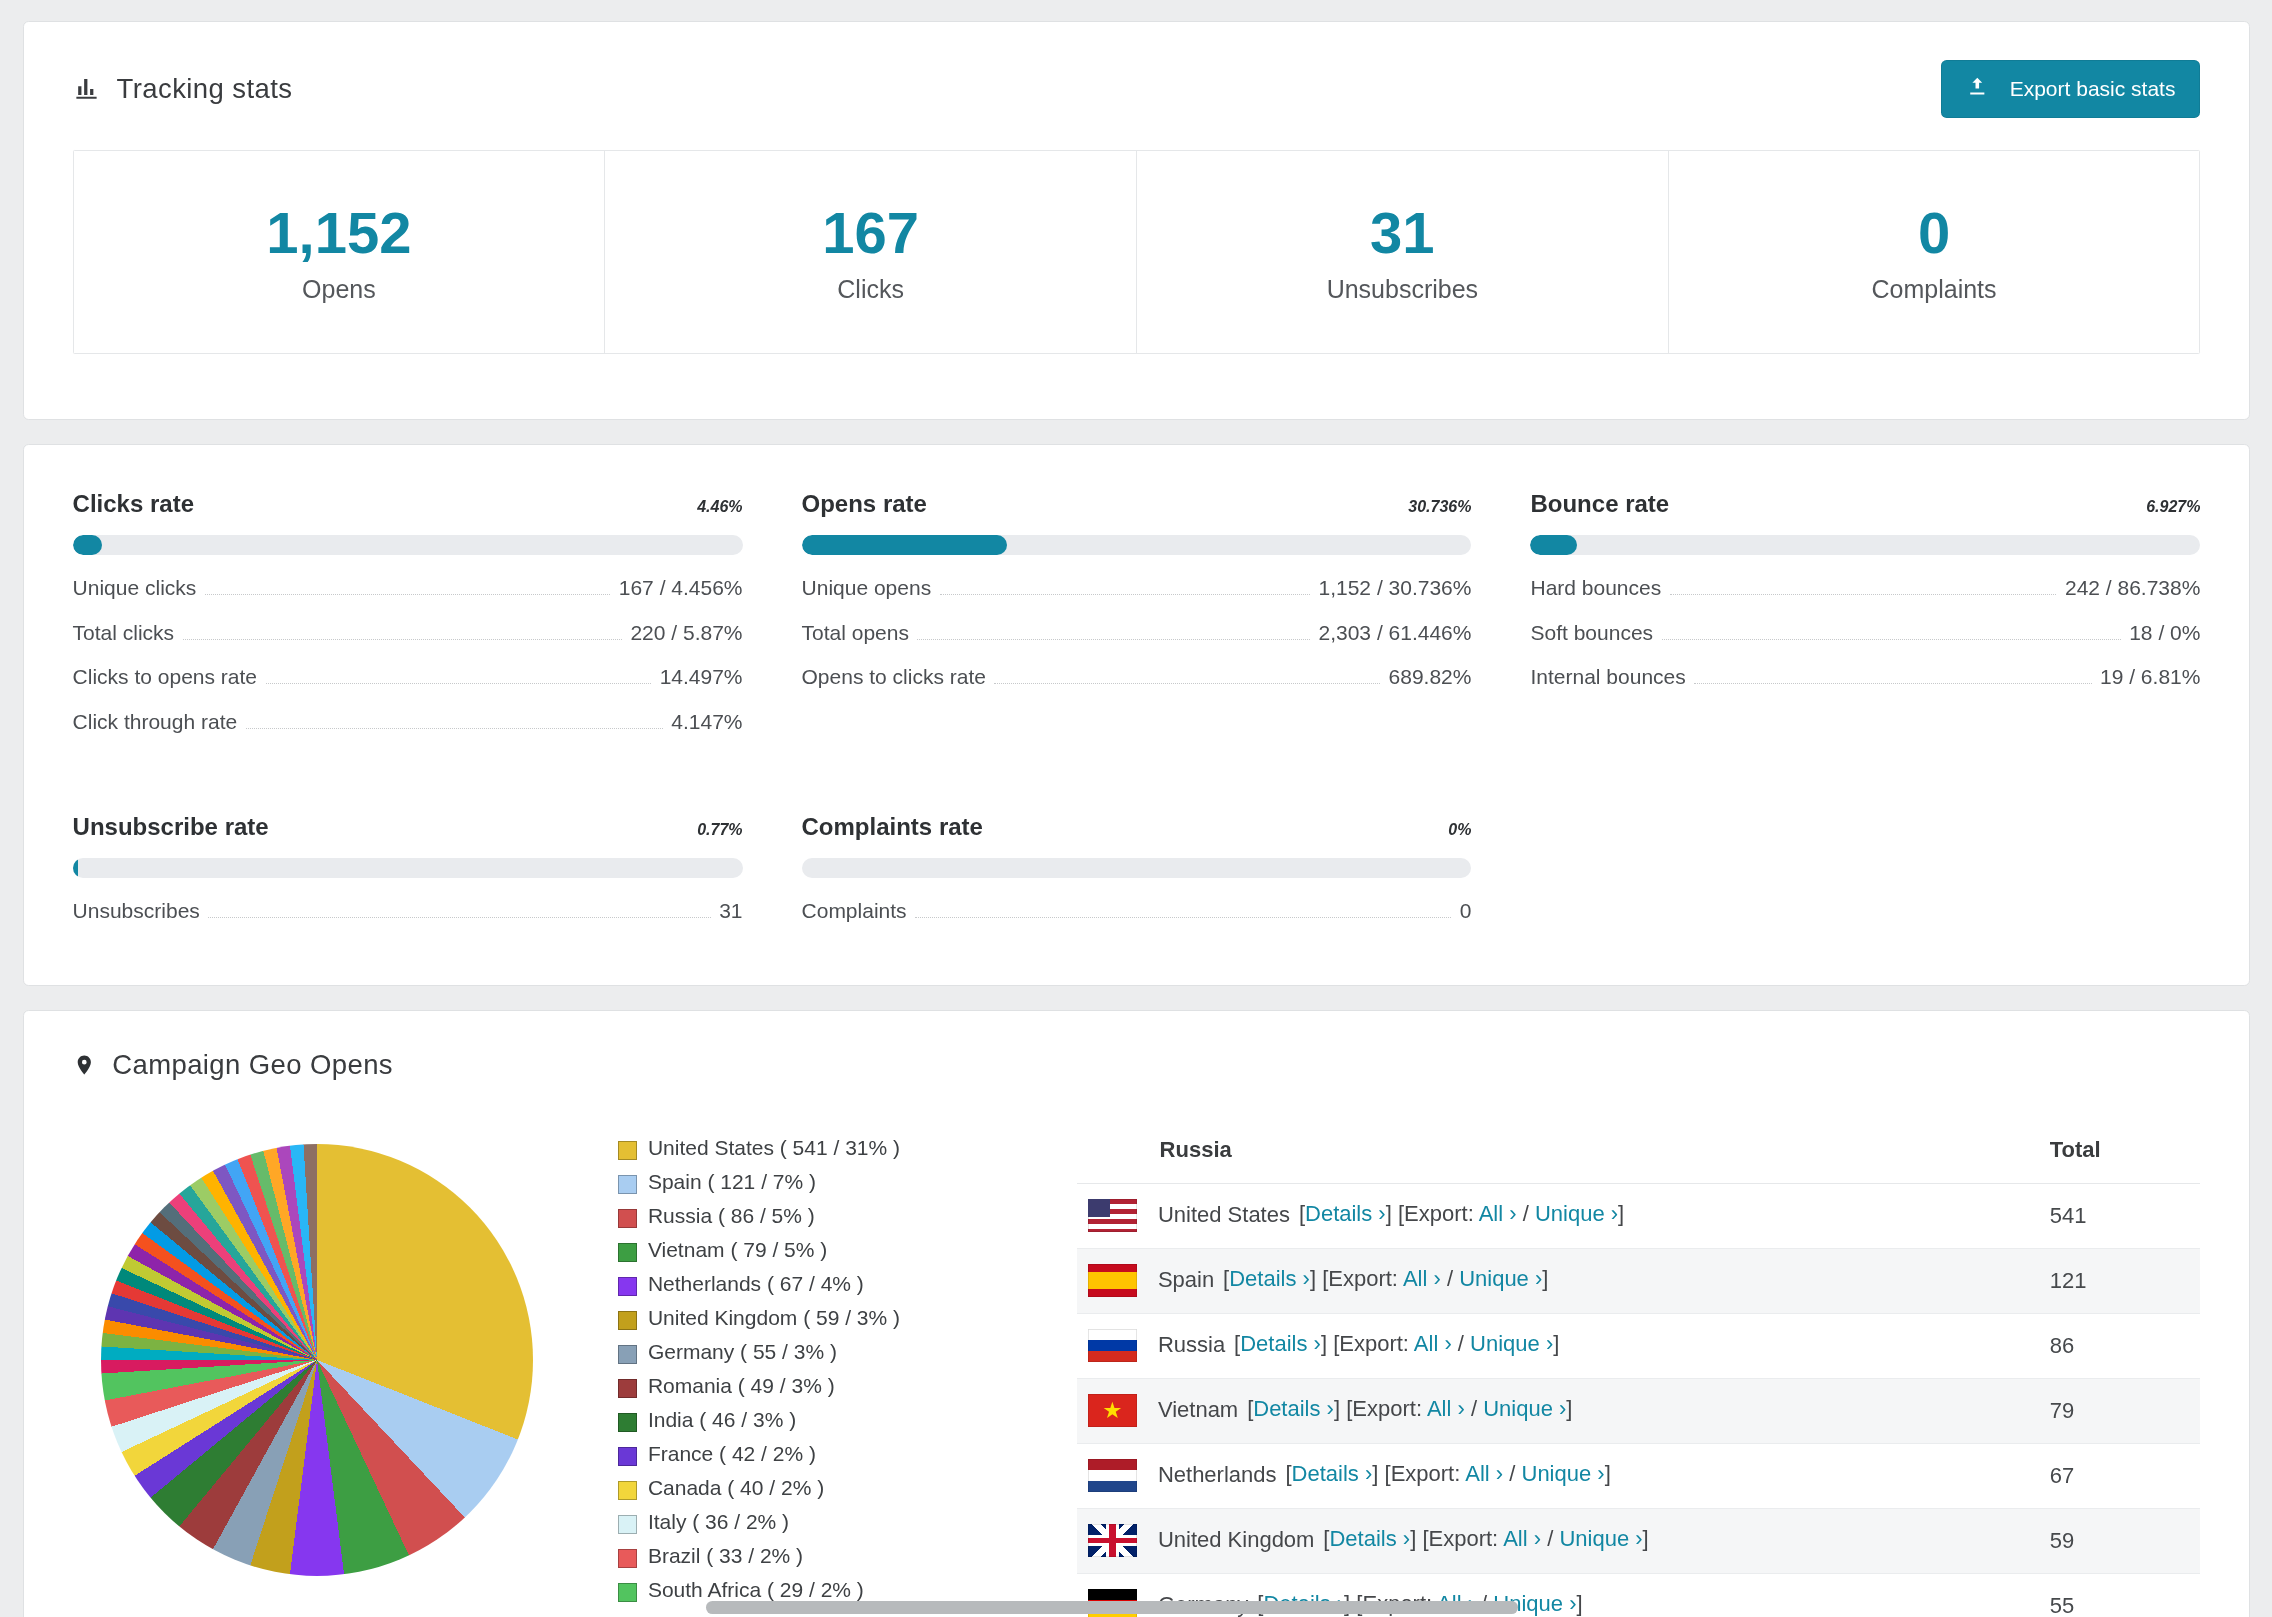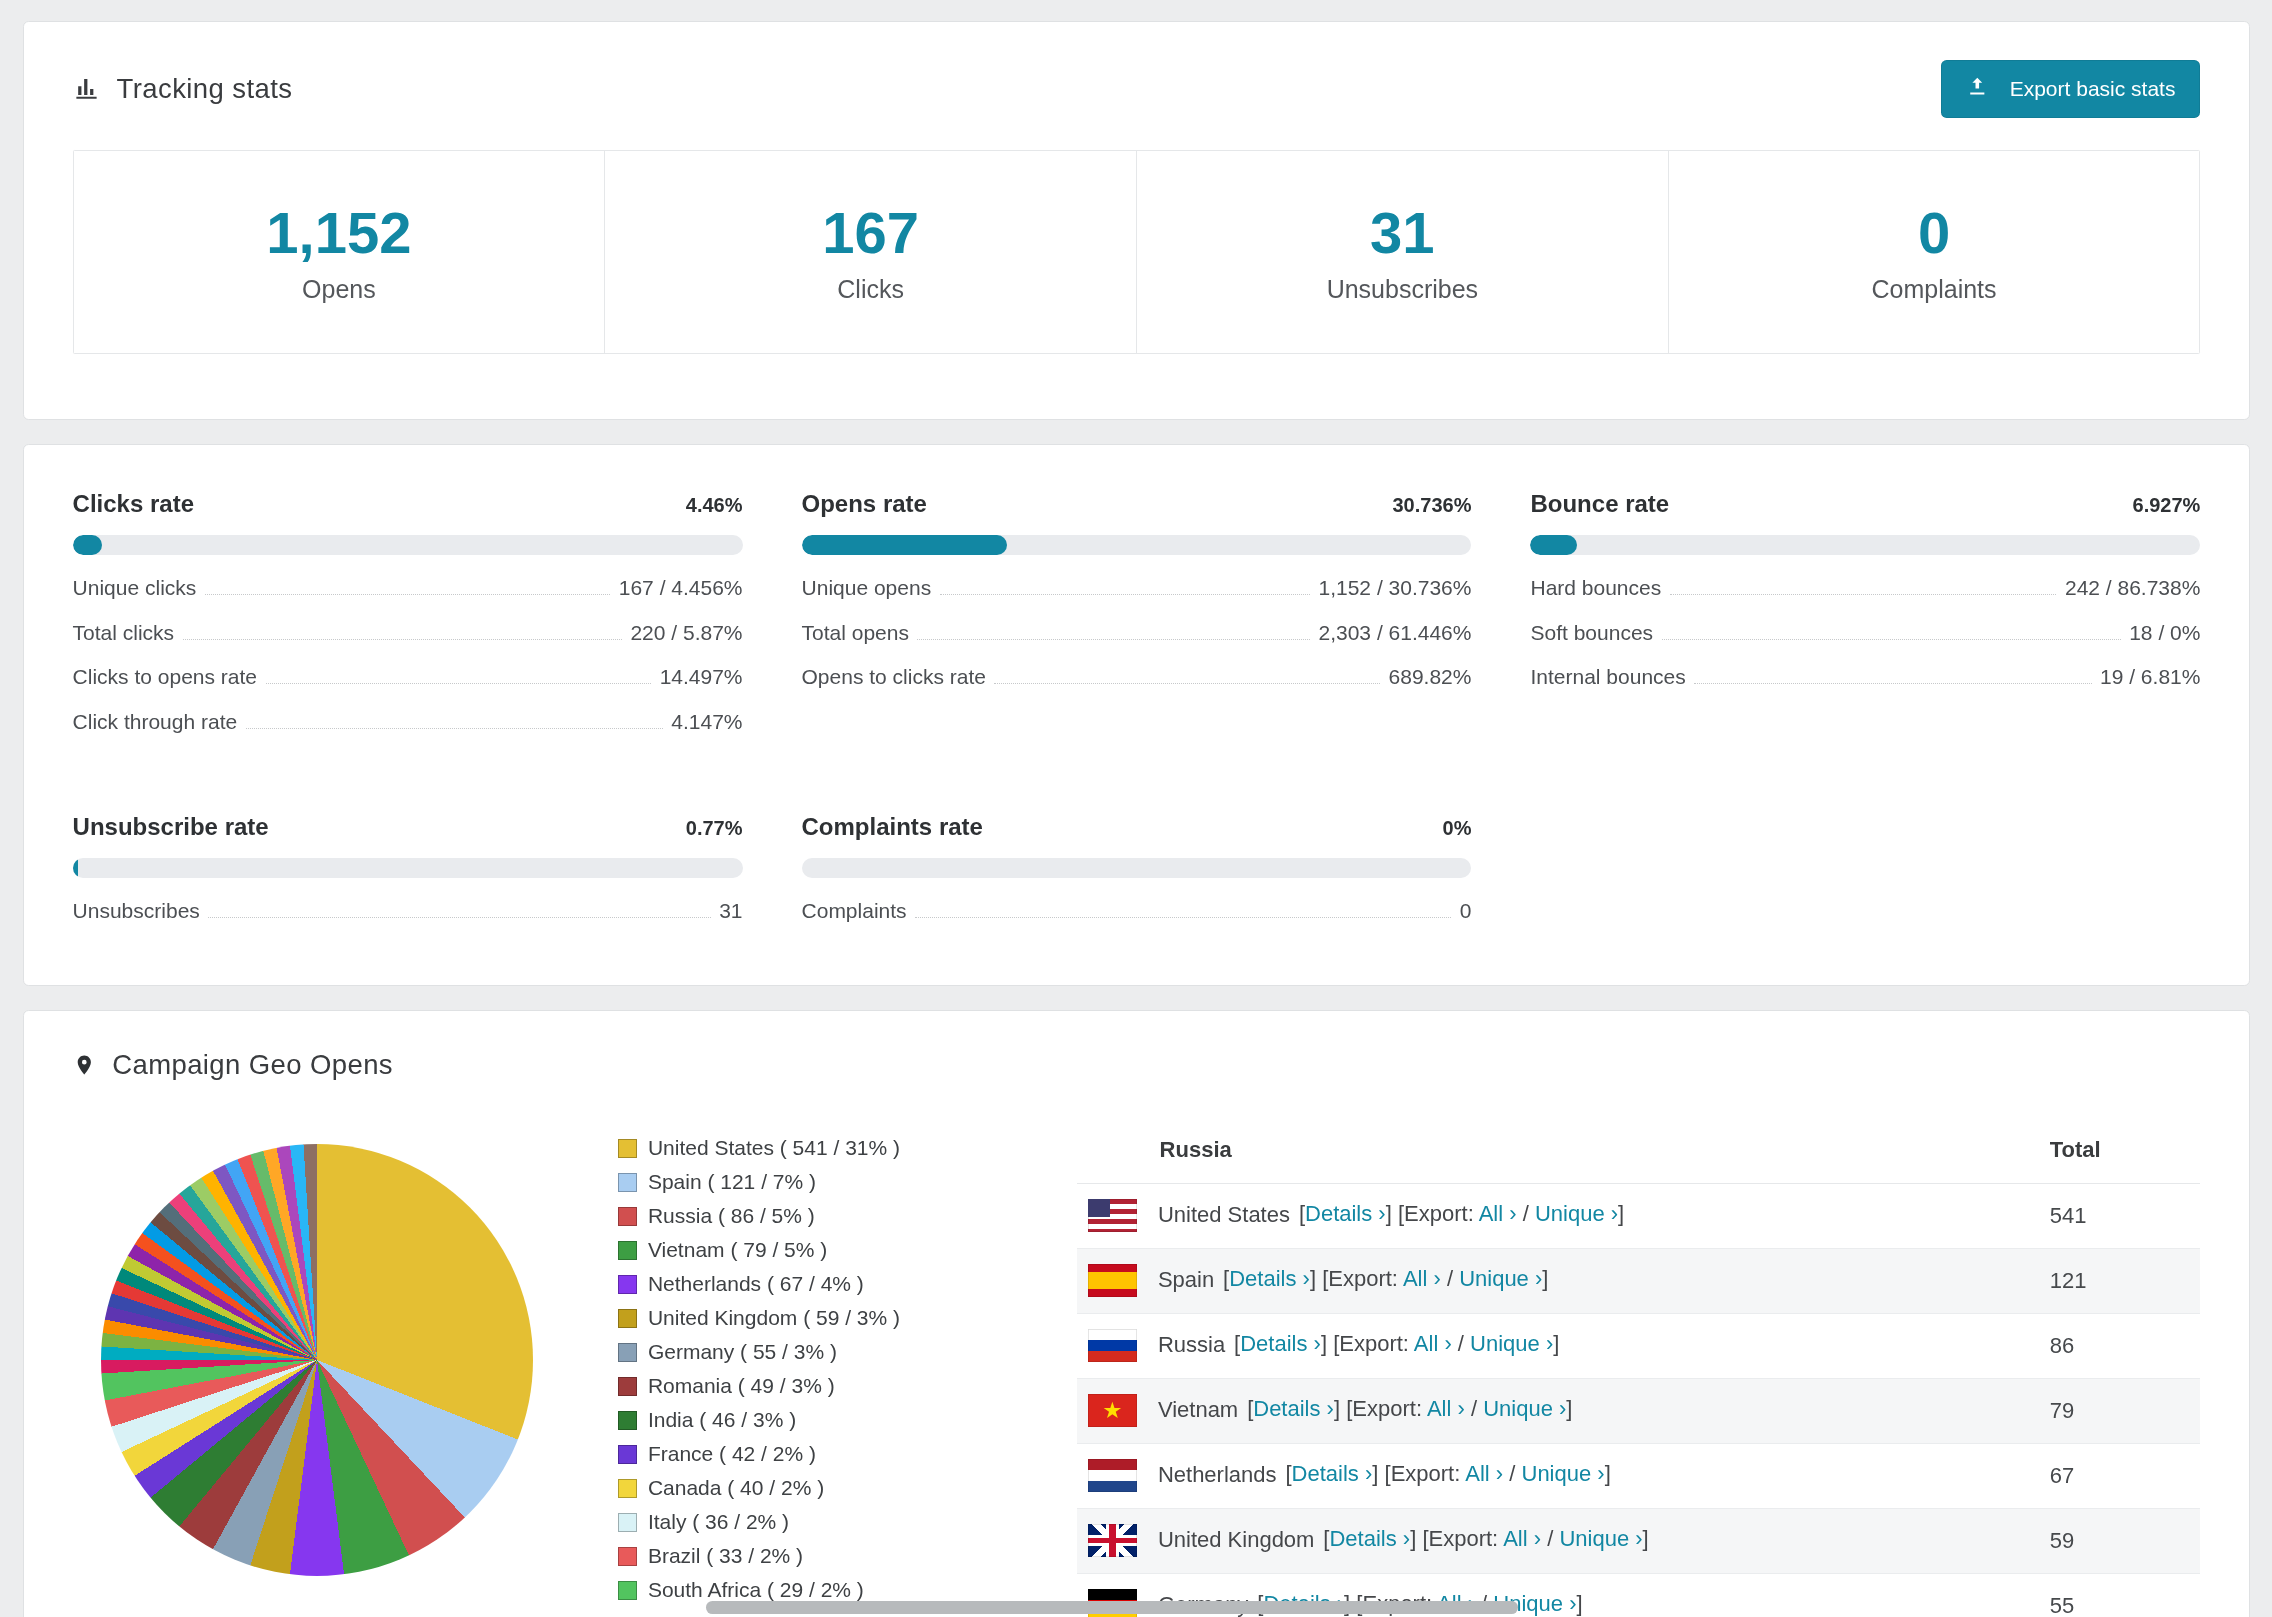--- a/index.html
+++ b/index.html
@@ -81,21 +81,21 @@
     row-gap: 68px;
   }
   .rate-head {
     display: flex;
     justify-content: space-between;
     align-items: baseline;
     color: #2e3134;
     font-weight: 700;
   }
   .rate-title { font-size: 24px; }
-  .rate-pct { font-size: 20px; }
+  .rate-pct { font-size: 16px; font-style: italic; }
   .progress {
     height: 20px;
     background: #e9ebee;
     border-radius: 10px;
     margin: 17px 0 11.3px;
     overflow: hidden;
   }
   .progress-fill {
     height: 100%;
     background: var(--accent, #1287a3);
@@ -122,21 +122,21 @@
   .pie {
     width: 432px;
     height: 432px;
     border-radius: 50%;
     margin: 24px 78px 0 28px;
     flex: none;
   }
   .legend { list-style: none; width: 367px; flex: none; margin-top: 11.3px; }
   .legend-item {
     display: flex;
-    align-items: center;
+    align-items: flex-end;
     gap: 11.3px;
     padding: 5px 7px;
     font-size: 21px;
     color: #3e4144;
   }
   .legend-swatch {
     width: 19px; height: 19px;
     border: 1.4px solid rgba(0,0,0,0.28);
     flex: none;
   }

